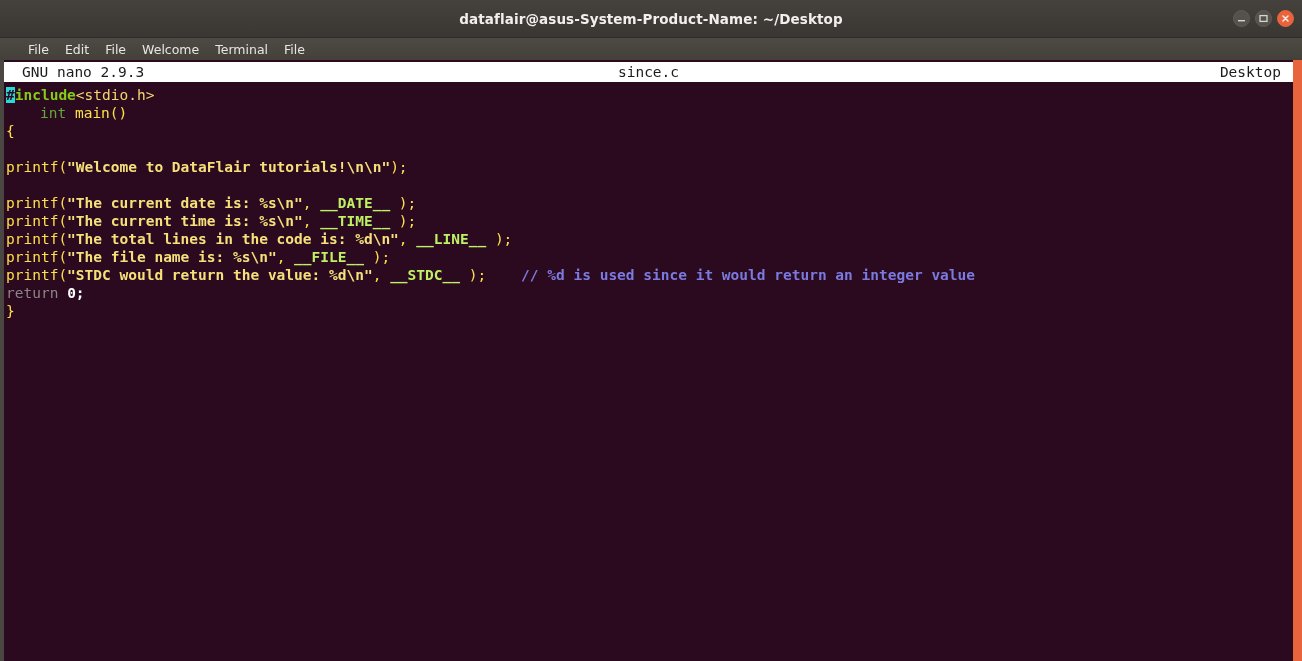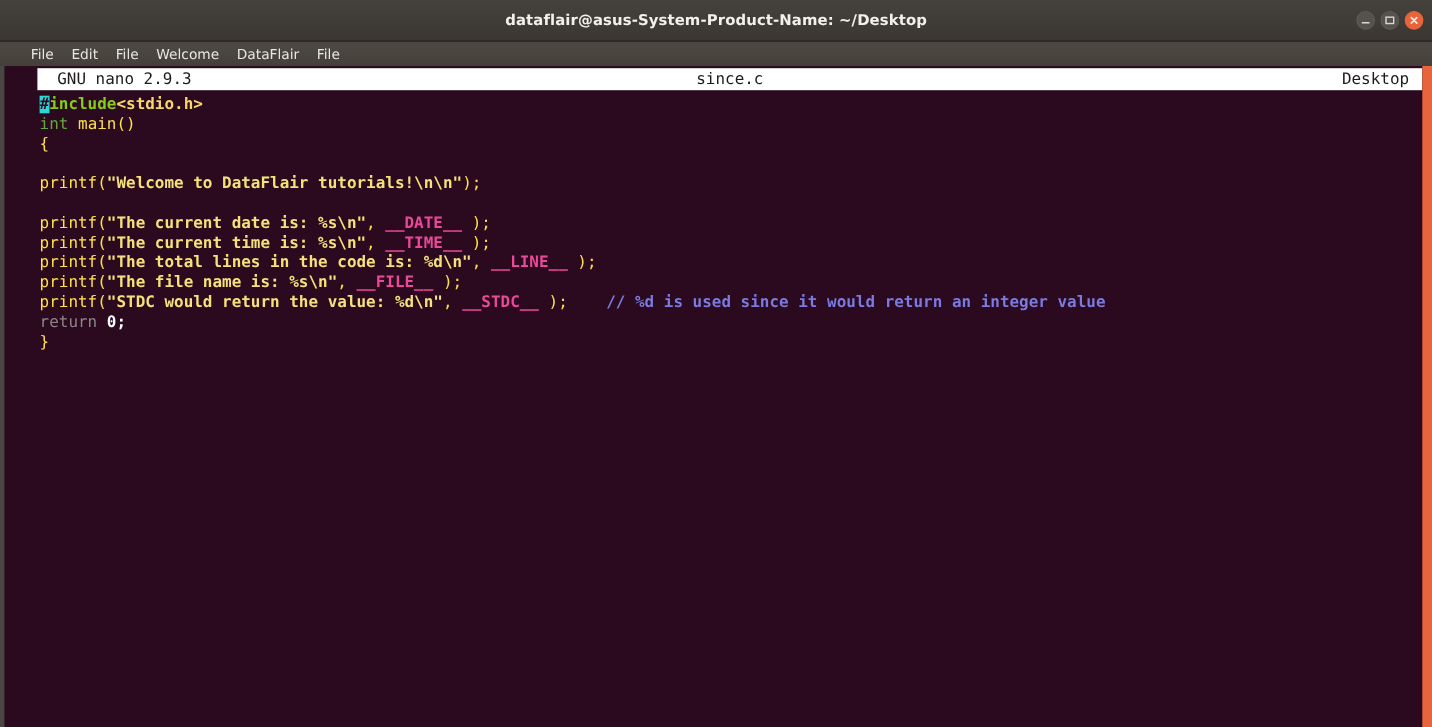--- a/index.html
+++ b/index.html
@@ -94,21 +94,20 @@
   #terminal {
     flex: 1;
     position: relative;
     background: #2b0a1f;
     display: flex;
     flex-direction: column;
     border-left: 4px solid #4a4742;
     border-right: 9px solid #e8643c;
     box-sizing: border-box;
     overflow: hidden;
-    padding-left: 30px;
   }
 
   
   #nano-header {
     background: #ffffff;
     color: #1c1c1c;
     height: 20px;
     min-height: 20px;
     display: flex;
     align-items: center;
@@ -147,25 +146,25 @@
     white-space: pre;
     overflow: hidden;
   }
   .cline {
     height: 18px;
     white-space: pre;
   }
 
   
   .s-pre     { color: #84cc16; font-weight: bold; }
-  .s-header  { color: #f5d76e; font-weight: bold; }
-  .s-type    { color: #64a83c; }
+  .s-header  { color: #f5d76e; font-weight: normal; }
+  .s-type    { color: #64a83c; margin-left: 34px; }
   .s-plain   { color: #fde047; }
   .s-str     { color: #f5e07a; font-weight: bold; }
-  .s-macro   { color: #ec4899; font-weight: bold; }
+  .s-macro   { color: #bef264; font-weight: bold; }
   .s-comment { color: #7a7ae0; font-weight: bold; }
   .s-kw      { color: #8c8486; }
   .s-num     { color: #ffffff; font-weight: bold; }
 
   .cursor {
     background: #2bd8d8;
     color: #2b0a1f;
     font-weight: bold;
   }
 </style>
@@ -194,21 +193,21 @@
         </svg>
       </span>
     </div>
   </div>
 
   <div id="menubar">
     <span class="menu-item">File</span>
     <span class="menu-item">Edit</span>
     <span class="menu-item">File</span>
     <span class="menu-item">Welcome</span>
-    <span class="menu-item">DataFlair</span>
+    <span class="menu-item">Terminal</span>
     <span class="menu-item">File</span>
   </div>
 
   <div id="terminal">
 
     <div id="nano-header">
       <span id="nano-version">GNU nano 2.9.3</span>
       <span id="nano-filename">since.c</span>
       <span id="nano-status">Desktop</span>
     </div>

